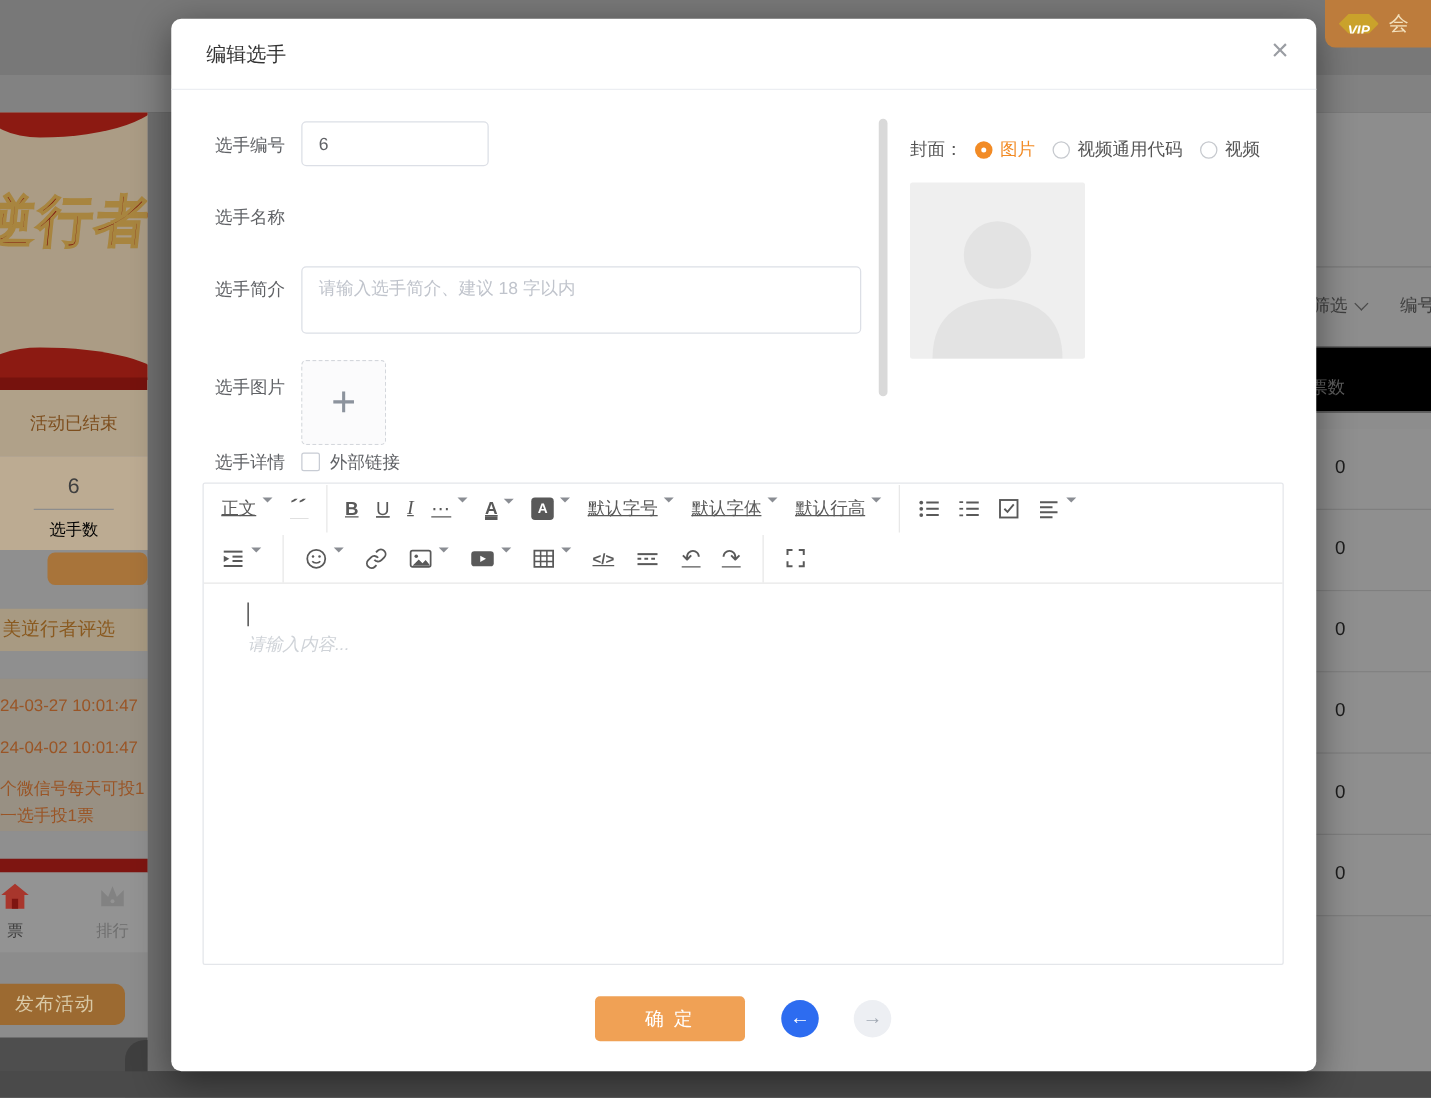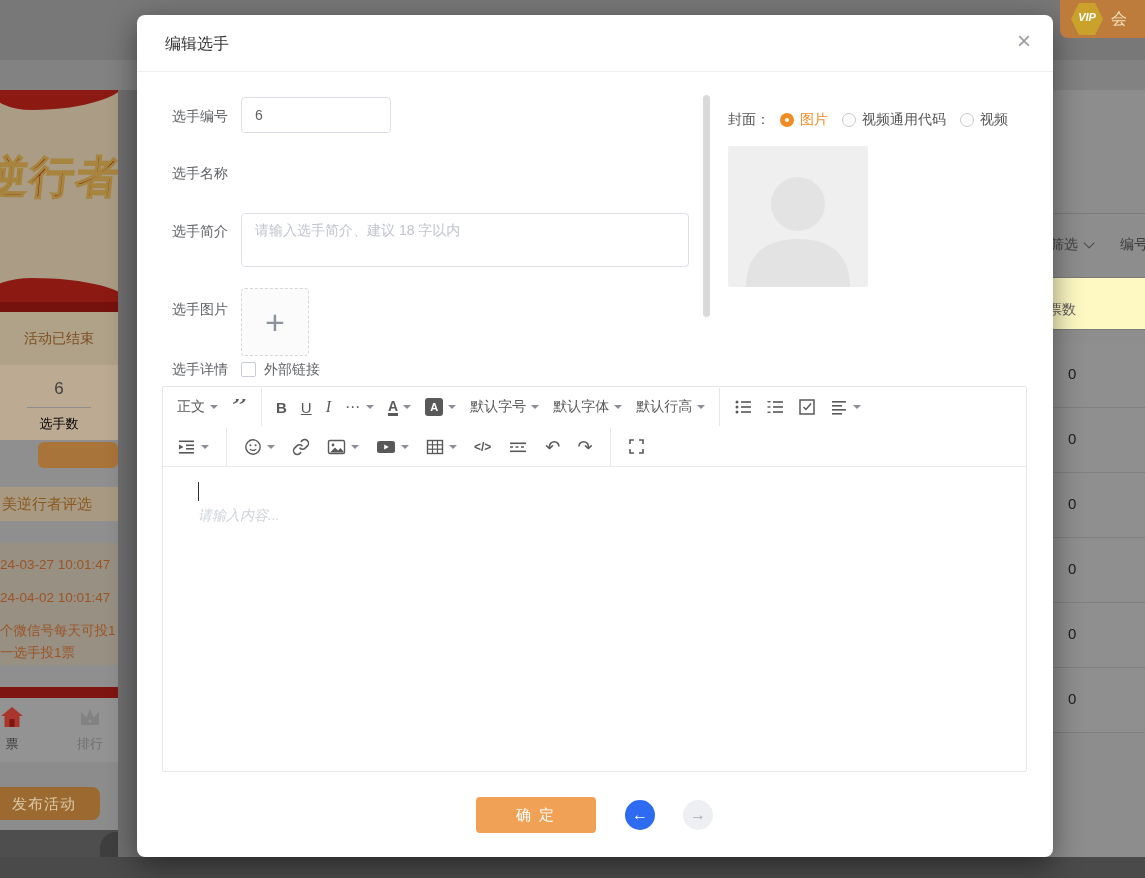--- a/index.html
+++ b/index.html
@@ -47,31 +47,31 @@
   .bottom-dark { position:absolute; left:0; top:740px; width:118px; height:48px; background:#4e4e4e; }
   .frame-corner { position:absolute; left:100px; top:742px; width:18px; height:46px; background:#3f3f3f; border-top-left-radius:16px; }
 
   
   .right-panel { position:absolute; left:1032px; top:90px; width:113px; height:788px; background:#8d8d8d; }
   .rp-divider1 { position:absolute; left:0; top:123px; width:113px; height:1px; background:#7b7b7b; }
   .filter-row { position:absolute; left:0; top:124px; width:113px; height:63px; }
   .filter-row .flt { position:absolute; left:4px; top:22px; font-size:14px; color:#3e3e3e; white-space:nowrap; }
   .filter-row .srt { position:absolute; left:88px; top:22px; font-size:14px; color:#3e3e3e; white-space:nowrap; }
   .chev { display:inline-block; width:8px; height:8px; border-right:1.5px solid #4a4a4a; border-bottom:1.5px solid #4a4a4a; transform:rotate(45deg) translateY(-3px); margin-left:5px; }
-  .th-row { position:absolute; left:0; top:187px; width:113px; height:53px; background:#fef9c3; border-top:1px solid #7b7b7b; border-bottom:1px solid #7b7b7b; }
+  .th-row { position:absolute; left:0; top:187px; width:113px; height:53px; background:#000000; border-top:1px solid #7b7b7b; border-bottom:1px solid #7b7b7b; }
   .th-row span { font-size:14px; color:#5e5e5e; position:absolute; left:16px; top:23px; }
   .vote-row { position:absolute; left:0; width:113px; height:65px; border-bottom:1px solid #7f7f7f; background:#8f8f8f; }
   .vote-row span { position:absolute; left:36px; top:22px; font-size:15px; color:#1c1c1c; }
 
   
   .tpl-btn { position:absolute; left:862px; top:0; width:173px; height:33px; background:#35a156; border-radius:0 0 6px 6px; z-index:30; display:flex; align-items:center; }
   .tpl-btn svg { margin-left:18px; }
   .tpl-btn .tpl-lbl { color:#e4f3e8; font-size:15px; margin-left:12px; letter-spacing:1px; }
   .vip-btn { position:absolute; left:1060px; top:0; width:85px; height:38px; background:#bd7c3c; border-bottom-left-radius:8px; z-index:30; display:flex; align-items:center; }
-  .vip-hex { width:32px; height:32px; margin-left:11px; background:#caa22b; clip-path:polygon(25% 0,75% 0,100% 50%,75% 100%,25% 100%,0 50%); color:#fff; font-size:11px; font-weight:bold; font-style:italic; text-align:center; line-height:28px; }
+  .vip-hex { width:32px; height:16px; margin-left:11px; background:#caa22b; clip-path:polygon(25% 0,75% 0,100% 50%,75% 100%,25% 100%,0 50%); color:#fff; font-size:11px; font-weight:bold; font-style:italic; text-align:center; line-height:28px; }
   .vip-lbl { color:#f3e1bd; font-size:16px; margin-left:8px; }
 
   
   .modal { position:absolute; left:121px; top:15px; width:916px; height:842px; background:#ffffff; border-radius:8px; box-shadow:0 8px 30px rgba(0,0,0,.45); z-index:10;margin-left:16px; }
   .modal-header { position:absolute; left:0; top:0; width:916px; height:57px; border-bottom:1px solid #eceef2; }
   .modal-title { position:absolute; left:28px; top:19px; font-size:16px; color:#333; }
   .modal-close { position:absolute; right:22px; top:14px; font-size:24px; color:#9a9da3; cursor:pointer; line-height:1; font-weight:300; }
 
   .frm-label { position:absolute; width:70px; text-align:left; font-size:14px; color:#606266; white-space:nowrap; }
   .ipt { position:absolute; height:36px; border:1px solid #dcdfe6; border-radius:4px; font-size:14px; color:#606266; padding:0 13px; outline:none; background:#fff; font-family:inherit; }
@@ -93,21 +93,21 @@
   .radio-lbl { font-size:14px; margin-right:14px; white-space:nowrap; }
   .radio-lbl.on { color:#f28b25; }
   .radio-lbl.off { color:#555; }
   .cover-img { position:absolute; left:591px; top:131px; width:140px; height:141px; background:#efefef; border-radius:2px; overflow:hidden; }
 
   
   .editor { position:absolute; left:25px; top:371px; width:865px; height:386px; border:1px solid #e4e6ea; border-radius:2px; background:#fff; }
   .tb-row { position:relative; height:40px; display:flex; align-items:center; padding:0 14px; }
   .tb-row1 { gap:14px; }
   .tb-row2 { gap:17px; border-bottom:1px solid #e8e8e8; }
-  .tb { display:flex; align-items:center; gap:5px; color:#595959; font-size:14px; background:none; border:none; cursor:pointer; white-space:nowrap; font-family:inherit; }
+  .tb { display:flex; align-items:flex-start; gap:5px; color:#595959; font-size:14px; background:none; border:none; cursor:pointer; white-space:nowrap; font-family:inherit;text-decoration:underline; }
   .tb svg { display:block; }
   .caret { width:0; height:0; border-left:4px solid transparent; border-right:4px solid transparent; border-top:4px solid #8a8d93; }
   .tb-sep { width:1px; height:38px; background:#e8e8e8; flex:none; }
   .glyph-b { font-weight:bold; font-size:15px; }
   .glyph-u { font-size:15px; text-decoration:underline; }
   .glyph-i { font-style:italic; font-family:"Liberation Serif","DejaVu Serif",serif; font-size:16px; }
   .glyph-quote { font-family:"Liberation Serif","DejaVu Serif",serif; font-size:30px; font-weight:bold; line-height:10px; height:16px; overflow:hidden; }
   .glyph-more { font-size:15px; letter-spacing:1px; }
   .glyph-a { font-size:14px; font-weight:bold; border-bottom:3px solid #595959; line-height:14px; }
   .glyph-abg { width:18px; height:18px; background:#595959; color:#fff; border-radius:3px; font-size:11px; font-weight:bold; text-align:center; line-height:18px; }

